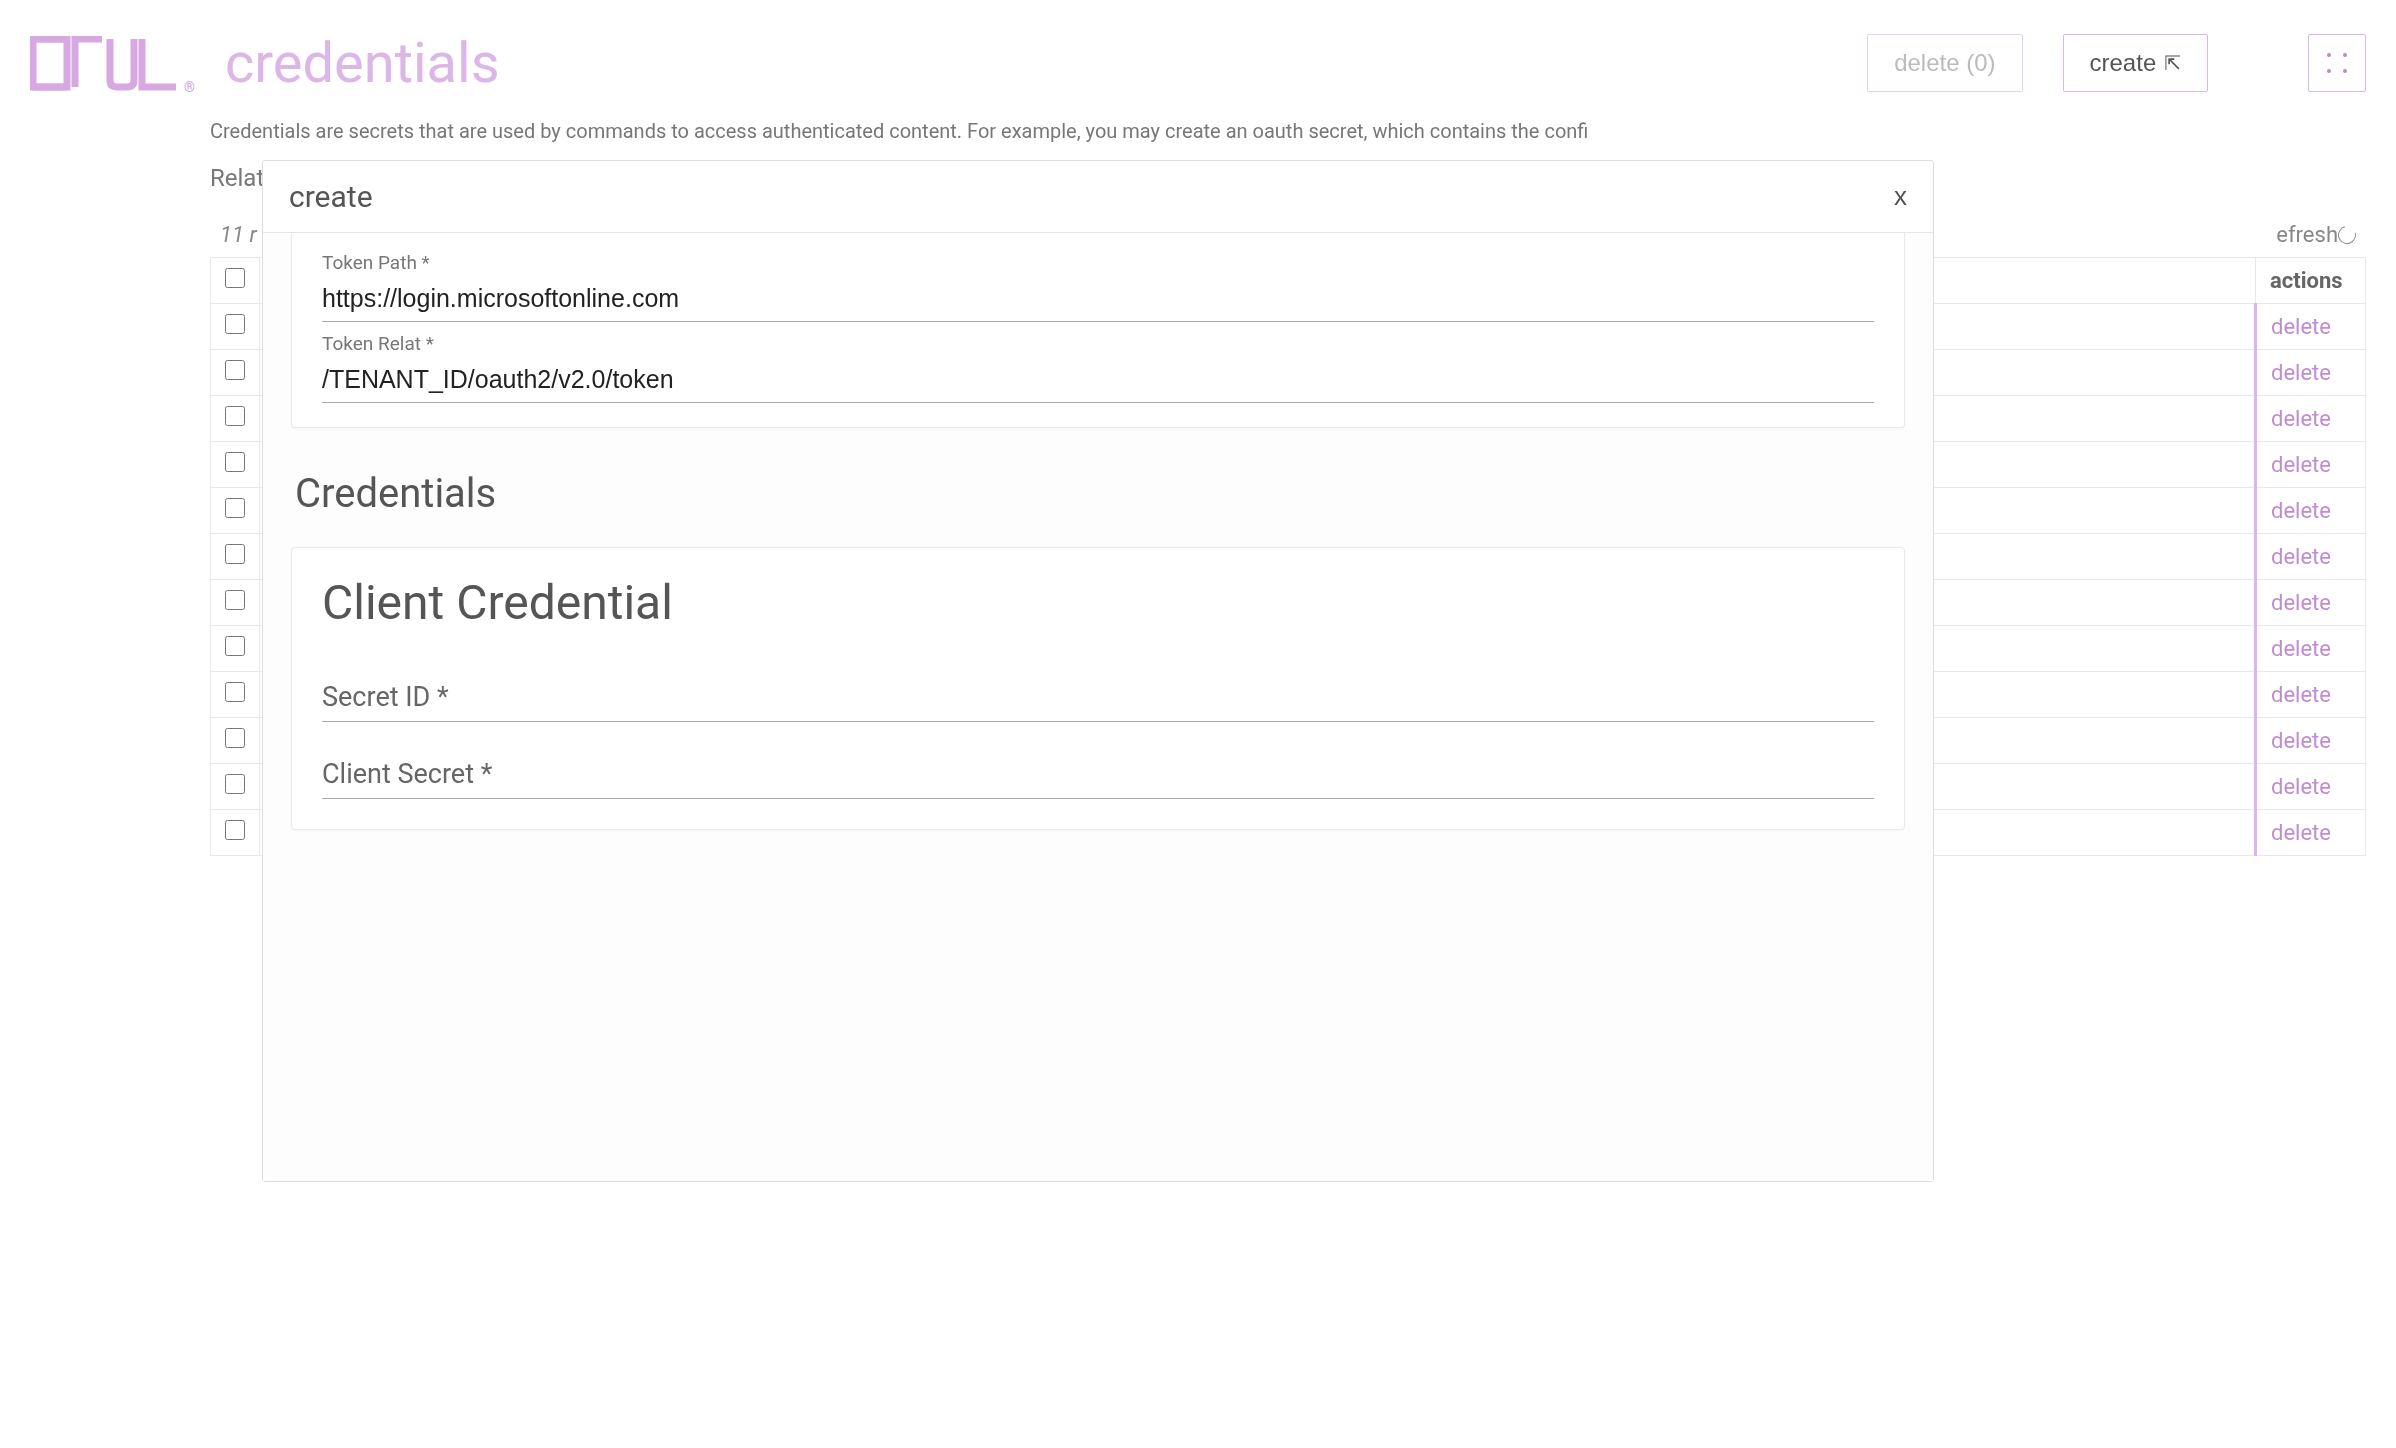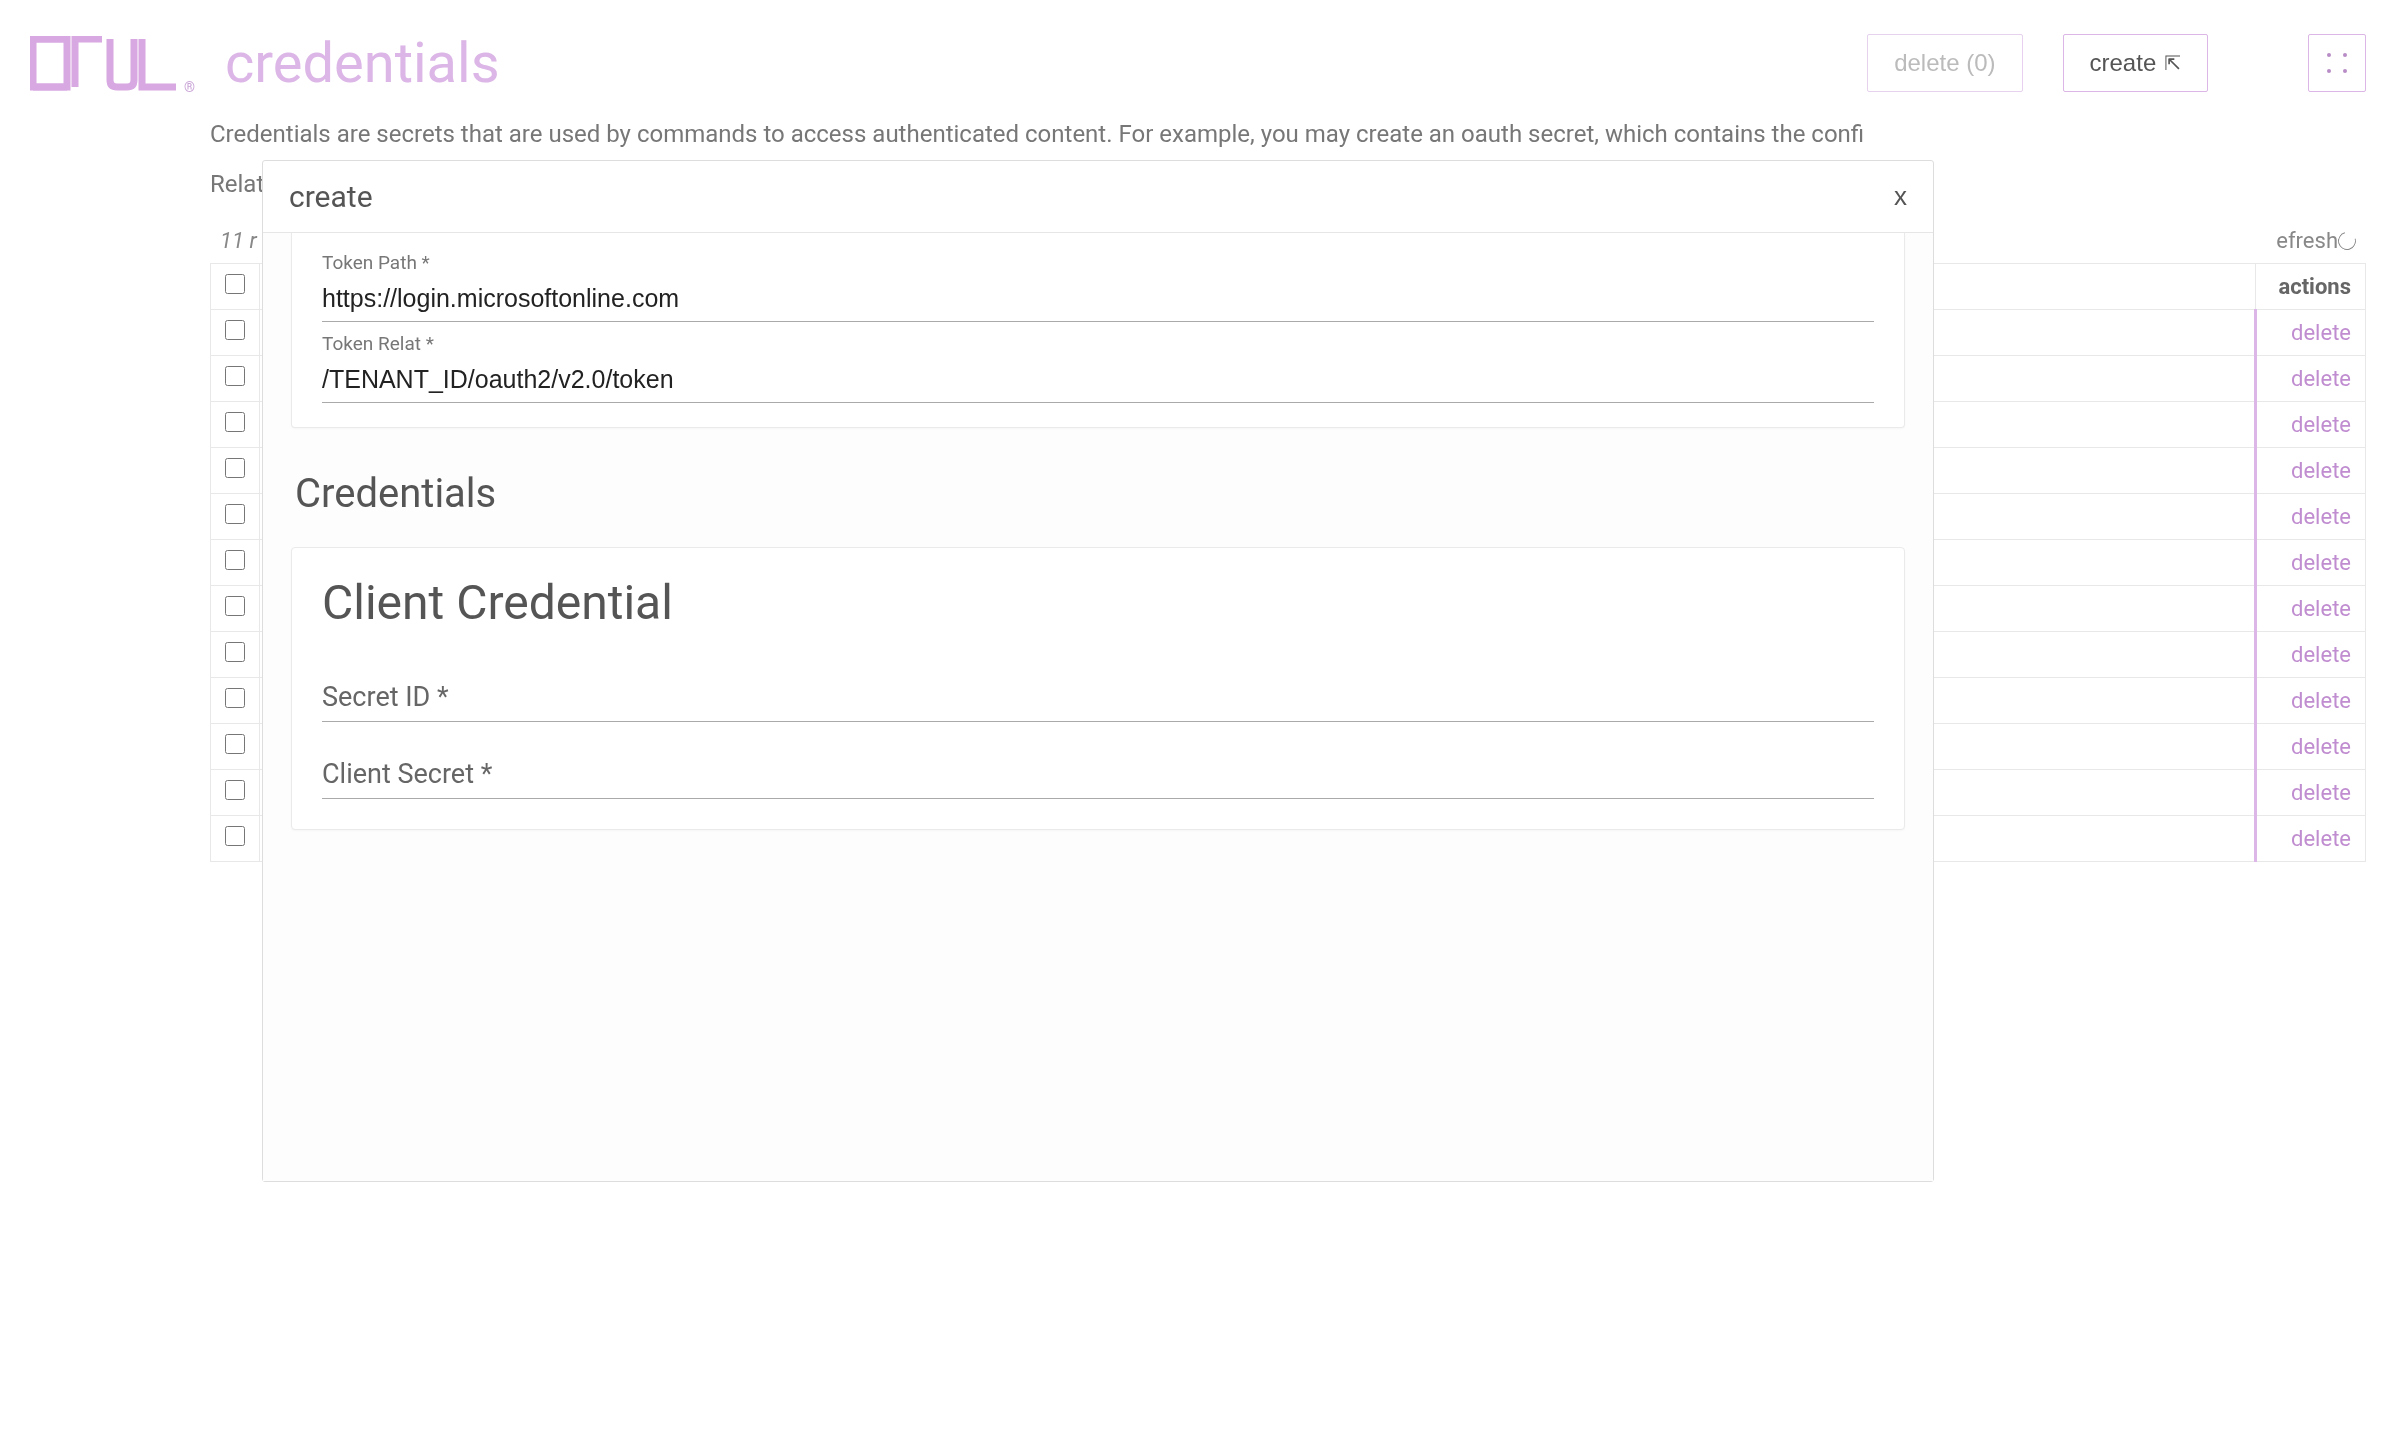--- a/index.html
+++ b/index.html
@@ -65,21 +65,21 @@
     display: inline-flex;
     align-items: center;
     justify-content: center;
     cursor: pointer;
     border-radius: 2px;
     margin-left: 60px;
   }
   .expand-svg { width: 22px; height: 22px; }
   .arrow-nw { font-size: 20px; }
   .description {
-    font-size: 24px;
+    font-size: 20px;
     color: #777;
     line-height: 1.5;
     margin-left: 180px;
     margin-bottom: 18px;
     max-width: 1740px;
   }
   .related {
     font-size: 24px;
     color: #777;
     margin-left: 180px;
@@ -119,21 +119,21 @@
   }
   th, td {
     border: 1px solid #e8e8e8;
     padding: 8px 14px;
     font-size: 22px;
     color: #666;
     text-align: left;
     height: 46px;
   }
   th.check, td.check { width: 48px; text-align: center; }
-  th.actions-h, td.actions-c { width: 110px; text-align: right; }
+  th.actions-h, td.actions-c { width: 110px; text-align: left; }
   td.actions-c {
     color: #c08dd0;
     border-left: 3px solid #dbb6e6;
     cursor: pointer;
   }
   input[type="checkbox"] {
     width: 20px; height: 20px;
     cursor: pointer;
   }
   .name-cell { color: #888; }

